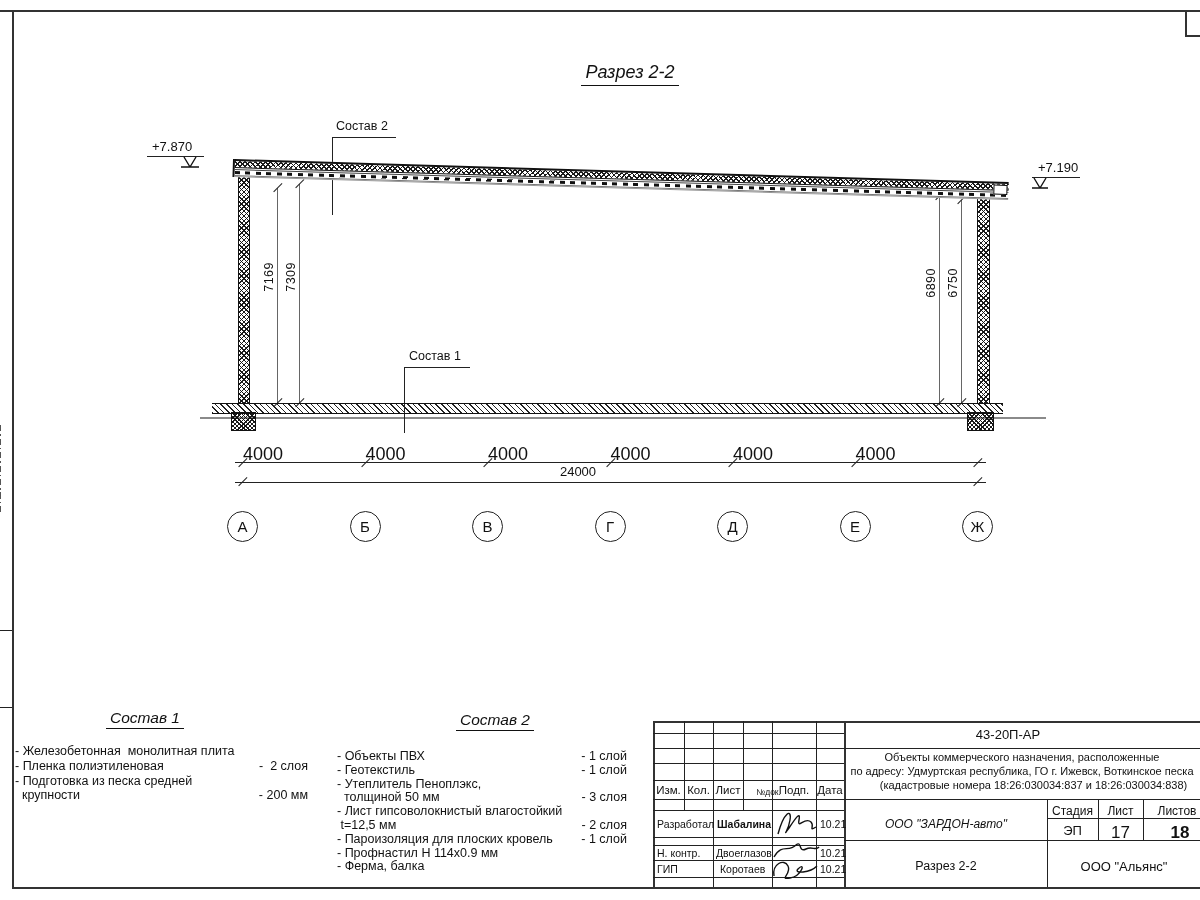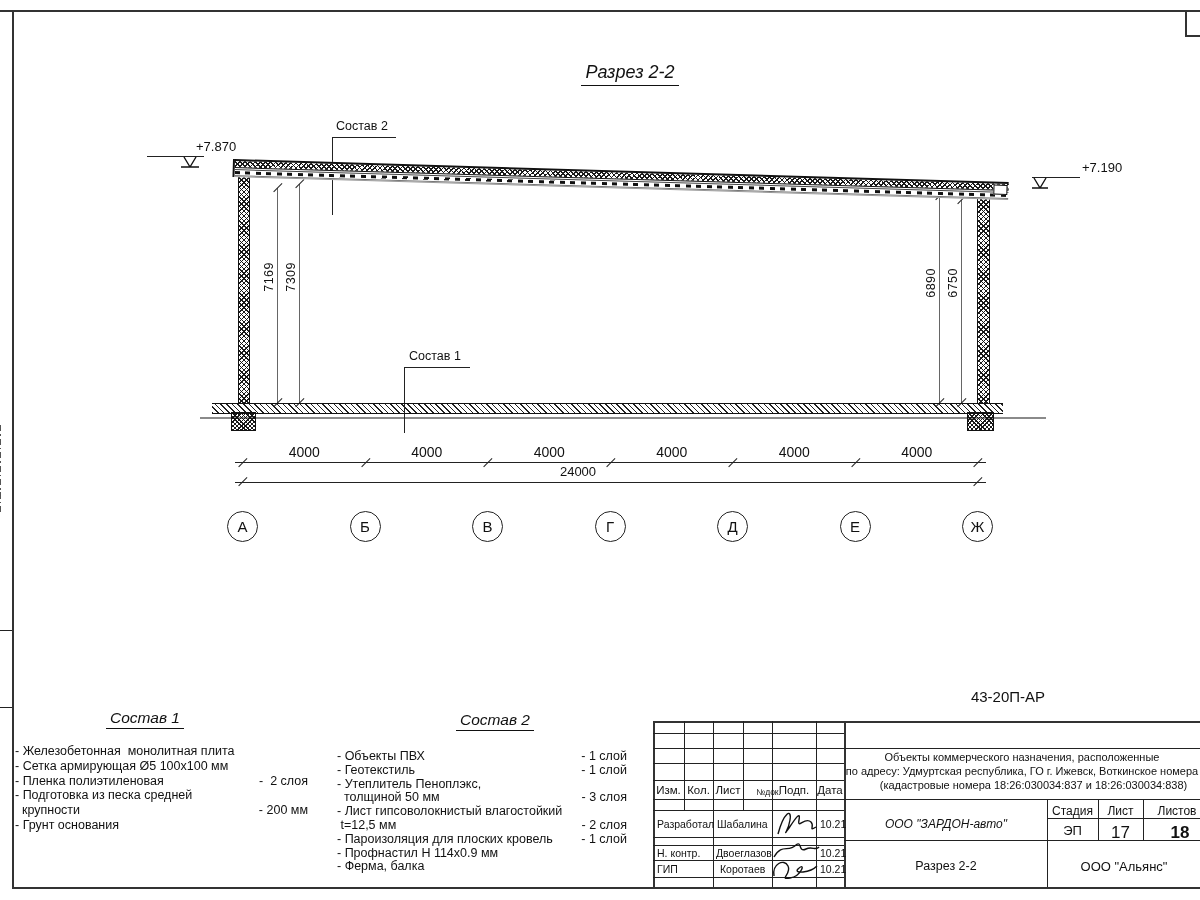--- a/index.html
+++ b/index.html
@@ -44,34 +44,34 @@
   .vdim{position:absolute;width:1.2px;background:#666;}
   .vdim::before,.vdim::after{content:"";position:absolute;left:-5.4px;width:12px;height:1.4px;background:#222;transform:rotate(-45deg);}
   .vdim::before{top:-0.7px;}.vdim::after{bottom:-0.7px;}
   .vdim-label{position:absolute;writing-mode:vertical-rl;transform:rotate(180deg);
     font-size:12.5px;letter-spacing:.5px;color:#111;}
   .dimline{position:absolute;height:1.2px;background:#222;}
   .ticks{position:absolute;left:237px;width:747px;height:12px;display:flex;justify-content:space-between;align-items:center;}
   .tick{width:12px;height:1.4px;background:#222;transform:rotate(-45deg);}
   .tick2{position:absolute;width:12px;height:1.4px;background:#222;transform:rotate(-45deg);}
   .baylabels{position:absolute;left:243px;top:444px;width:735px;display:flex;}
-  .baylabels span{flex:1;text-align:center;font-size:14px;}
+  .baylabels span{flex:1;font-size:18px;}
   .total-label{position:absolute;left:538px;top:464px;width:80px;text-align:center;font-size:13px;}
   .dashdot{position:absolute;top:425px;height:88px;width:1px;
     background:repeating-linear-gradient(180deg,#555 0 6px,transparent 6px 9px,#555 9px 10.5px,transparent 10.5px 13.5px);}
   .dashdot:nth-of-type(1){left:242.5px;} .dashdot:nth-of-type(2){left:365px;}
   .dashdot:nth-of-type(3){left:487.5px;}.dashdot:nth-of-type(4){left:610px;}
   .dashdot:nth-of-type(5){left:732.5px;}.dashdot:nth-of-type(6){left:855px;}
   .dashdot:nth-of-type(7){left:977.5px;}
   .axes{position:absolute;left:227px;top:511px;width:766px;height:32px;display:flex;justify-content:space-between;}
   .axis-c{width:31px;height:31px;border:1.4px solid #222;border-radius:50%;box-sizing:border-box;
     display:flex;align-items:center;justify-content:center;font-size:15px;background:#fff;}
   
   .callout-text{position:absolute;font-size:12.5px;}
-  .elev-text{position:absolute;font-size:13px;margin-left:44px;}
+  .elev-text{position:absolute;font-size:13px;}
   
   .dwg-title{position:absolute;left:555px;top:62px;width:150px;text-align:center;}
   .dwg-title span{display:inline-block;font-style:italic;font-size:18px;border-bottom:1.6px solid #111;padding:0 4px 2px;}
   .spec-head{position:absolute;width:170px;text-align:center;}
   .spec-head span{display:inline-block;font-style:italic;font-size:15.5px;border-bottom:1.3px solid #111;padding:0 4px 1px;}
   .spec{position:absolute;font-size:12.5px;}
   .spec .row{display:flex;justify-content:space-between;white-space:pre;}
   #spec1-rows{left:15px;top:744px;width:293px;line-height:14.8px;}
   #spec2-rows{left:337px;top:750px;width:290px;line-height:13.8px;}
   
@@ -188,44 +188,36 @@
 
   <div class="spec-head" style="left:60px;top:709px;"><span>Состав 1</span></div>
   <div class="spec" id="spec1-rows">
 
       <div class="row">
         <span>- Железобетонная  монолитная плита</span>
         <span></span>
       </div>
 
 
-      <div class="row">
-        <span>- Сетка армирующая Ø5 100х100 мм</span>
-        <span></span>
-      </div>
 
       <div class="row">
         <span>- Пленка полиэтиленовая</span>
         <span>-  2 слоя</span>
       </div>
 
       <div class="row">
         <span>- Подготовка из песка средней</span>
         <span></span>
       </div>
 
       <div class="row">
         <span>  крупности</span>
         <span>- 200 мм</span>
       </div>
 
-      <div class="row">
-        <span>- Грунт основания</span>
-        <span></span>
-      </div>
     </div>
 
   <div class="spec-head" style="left:410px;top:711px;"><span>Состав 2</span></div>
   <div class="spec" id="spec2-rows">
 
       <div class="row">
         <span>- Объекты ПВХ</span>
         <span>- 1 слой</span>
       </div>
 
@@ -291,35 +283,35 @@
     <div class="hline" style="left:653px;top:780px;width:191px;height:1px;"></div>
     <div class="hline" style="left:653px;top:799px;width:547px;height:1.4px;"></div>
     <div class="hline" style="left:653px;top:810px;width:191px;height:1px;"></div>
     <div class="hline" style="left:653px;top:837px;width:191px;height:1px;"></div>
     <div class="hline" style="left:653px;top:845px;width:191px;height:1px;"></div>
     <div class="hline" style="left:653px;top:860px;width:191px;height:1px;"></div>
     <div class="hline" style="left:653px;top:877px;width:191px;height:1px;"></div>
     <div class="hline" style="left:1047px;top:818px;width:153px;height:1px;"></div>
     <div class="hline" style="left:844px;top:840px;width:356px;height:1.4px;"></div>
 
-    <div class="tb-text tb-center" style="left:844px;top:688px;width:328px;font-size:15px;">43-20П-АР</div>
+    <div class="tb-text tb-center" style="left:844px;top:727px;width:328px;font-size:13px;">43-20П-АР</div>
 
     <div class="tb-text tb-center" style="left:844px;top:751px;width:356px;">Объекты коммерческого назначения, расположенные</div>
-    <div class="tb-text tb-center" style="left:844px;top:765px;width:356px;">по адресу: Удмуртская республика, ГО г. Ижевск, Воткинское номера</div>
+    <div class="tb-text tb-center" style="left:844px;top:765px;width:356px;">по адресу: Удмуртская республика, ГО г. Ижевск, Воткинское песка</div>
     <div class="tb-text tb-center" style="left:844px;top:779px;width:379px;">(кадастровые номера 18:26:030034:837 и 18:26:030034:838)</div>
 
     <div class="tb-text tb-center" style="left:653px;top:784px;width:31px;font-size:11.5px;">Изм.</div>
     <div class="tb-text tb-center" style="left:684px;top:784px;width:29px;font-size:11.5px;">Кол.</div>
     <div class="tb-text tb-center" style="left:713px;top:784px;width:30px;font-size:11.5px;">Лист</div>
     <div class="tb-text tb-center" style="left:743px;top:787px;width:29px;font-size:8.5px;margin-left:11px;">№док.</div>
     <div class="tb-text tb-center" style="left:772px;top:784px;width:44px;font-size:11.5px;">Подп.</div>
     <div class="tb-text tb-center" style="left:816px;top:784px;width:28px;font-size:11.5px;">Дата</div>
 
     <div class="tb-text" style="left:657px;top:818px;font-size:10.5px;">Разработал</div>
-    <div class="tb-text" style="left:717px;top:818px;font-size:10.5px;">Шабалина</div>
+    <div class="tb-text" style="left:717px;top:818px;font-size:10.5px;font-weight:bold;">Шабалина</div>
     <div class="tb-text" style="left:820px;top:818px;font-size:10.5px;">10.21</div>
     <div class="tb-text" style="left:657px;top:847px;font-size:10.5px;">Н. контр.</div>
     <div class="tb-text" style="left:716px;top:847px;font-size:10.5px;">Двоеглазов</div>
     <div class="tb-text" style="left:820px;top:847px;font-size:10.5px;">10.21</div>
     <div class="tb-text" style="left:657px;top:863px;font-size:10.5px;">ГИП</div>
     <div class="tb-text" style="left:720px;top:863px;font-size:10.5px;">Коротаев</div>
     <div class="tb-text" style="left:820px;top:863px;font-size:10.5px;">10.21</div>
 
     <svg class="sig" style="left:774px;top:806px;" width="44" height="34" viewBox="0 0 44 34">
       <path d="M4,28 C10,6 18,2 16,14 C14,26 8,31 15,22 C21,13 27,4 25,14 C23,24 31,10 37,16 C41,20 34,26 42,21" stroke="#111" stroke-width="1.4" fill="none"></path>

